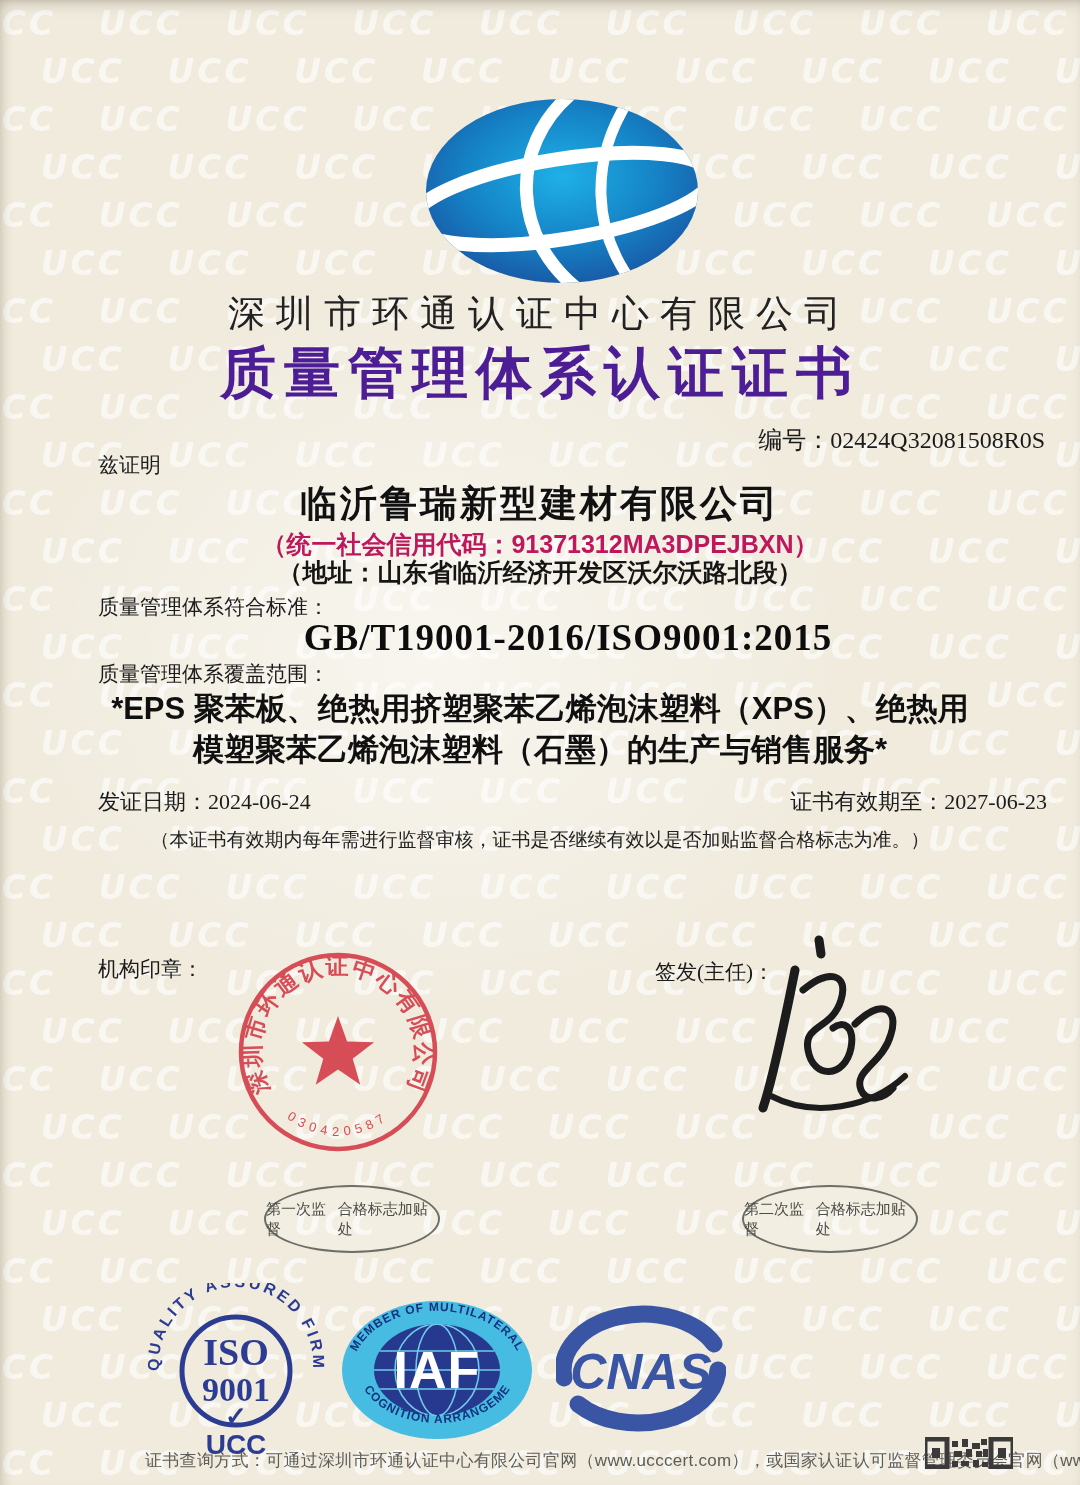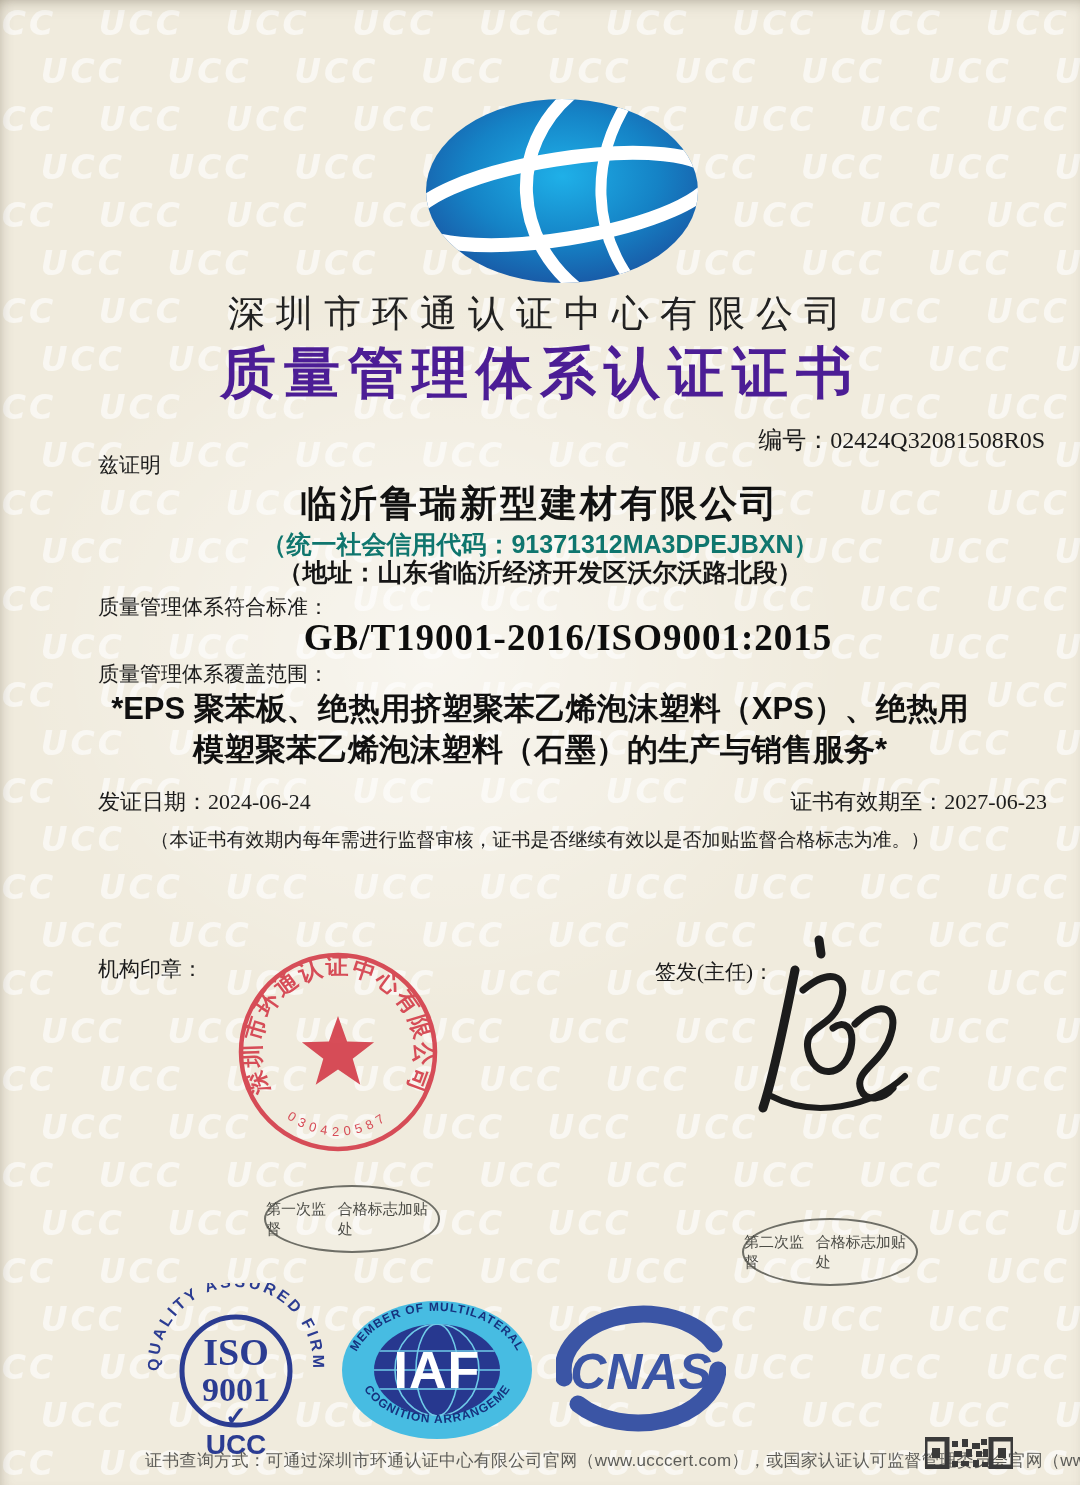--- a/index.html
+++ b/index.html
@@ -26,42 +26,42 @@
   }
   .wm-row.odd{transform:translateX(-86px);}
   .abs{position:absolute;}
   .ctr{left:0;width:1080px;text-align:center;white-space:nowrap;}
   .issuer{top:289px;font-size:37px;letter-spacing:11px;font-weight:500;color:#222;}
   .title{top:336px;font-size:56px;font-weight:900;letter-spacing:8px;color:#4c1d95;}
   .certno{top:424px;right:35px;font-size:24px;color:#1a1a1a;}
   .certify{top:451px;left:98px;font-size:21px;}
   .sans{font-family:"Liberation Sans","DejaVu Sans",sans-serif;}
   .company{top:479px;font-size:37px;font-weight:800;letter-spacing:3px;color:#111;}
-  .credit{top:528px;font-size:25px;font-weight:700;color:#0f766e;}
+  .credit{top:528px;font-size:25px;font-weight:700;color:#be185d;}
   .addr{top:556px;font-size:25px;font-weight:700;color:#151515;text-align:center;}
   .lbl{left:98px;font-size:21px;color:#1b1b1b;}
   .stdlabel{top:593px;}
   .standard{top:616px;font-size:37px;font-weight:900;letter-spacing:1px;color:#0d0d0d;margin-left:28px;}
   .scopelabel{top:660px;}
   .scope1{top:688px;font-size:31px;font-weight:800;color:#101010;}
   .scope2{top:729px;font-size:31px;font-weight:800;color:#101010;}
   .issue{top:787px;left:98px;font-size:22px;}
   .expiry{top:787px;right:33px;font-size:22px;}
   .note{top:827px;font-size:19px;color:#222;}
   .seal-label{top:955px;}
   .sign-label{top:958px;left:655px;font-size:21px;}
   .seal-wrap{left:233px;top:947px;width:210px;height:210px;opacity:.93;}
   .sig-wrap{left:733px;top:928px;width:190px;height:205px;}
   .oval{
     width:172px;height:64px;border:2px solid #6e6e66;border-radius:50%;
     display:flex;flex-direction:row;justify-content:center;align-items:center;
     color:#4c4c46;font-size:15px;line-height:20px;background:rgba(255,255,255,.15);
   }
   .oval1{left:264px;top:1185px;}
-  .oval2{left:742px;top:1218px;}
+  .oval2{left:742px;top:1185px;}
   .accr{left:757px;top:1303px;color:#4c4c4c;}
   .accr .zh{font-size:21px;letter-spacing:8px;line-height:27px;}
   .accr .en{font-family:"Liberation Sans","DejaVu Sans",sans-serif;font-weight:700;font-size:20px;line-height:25px;color:#3d3d3d;letter-spacing:.5px;margin-top:3px;}
   .footer{
     left:145px;top:1449px;font-size:17px;color:#5c5c58;
     font-family:"Liberation Sans","DejaVu Sans",sans-serif;letter-spacing:.3px;white-space:nowrap;
   }
   .qr{left:925px;top:1437px;}
 </style>
 </head>

